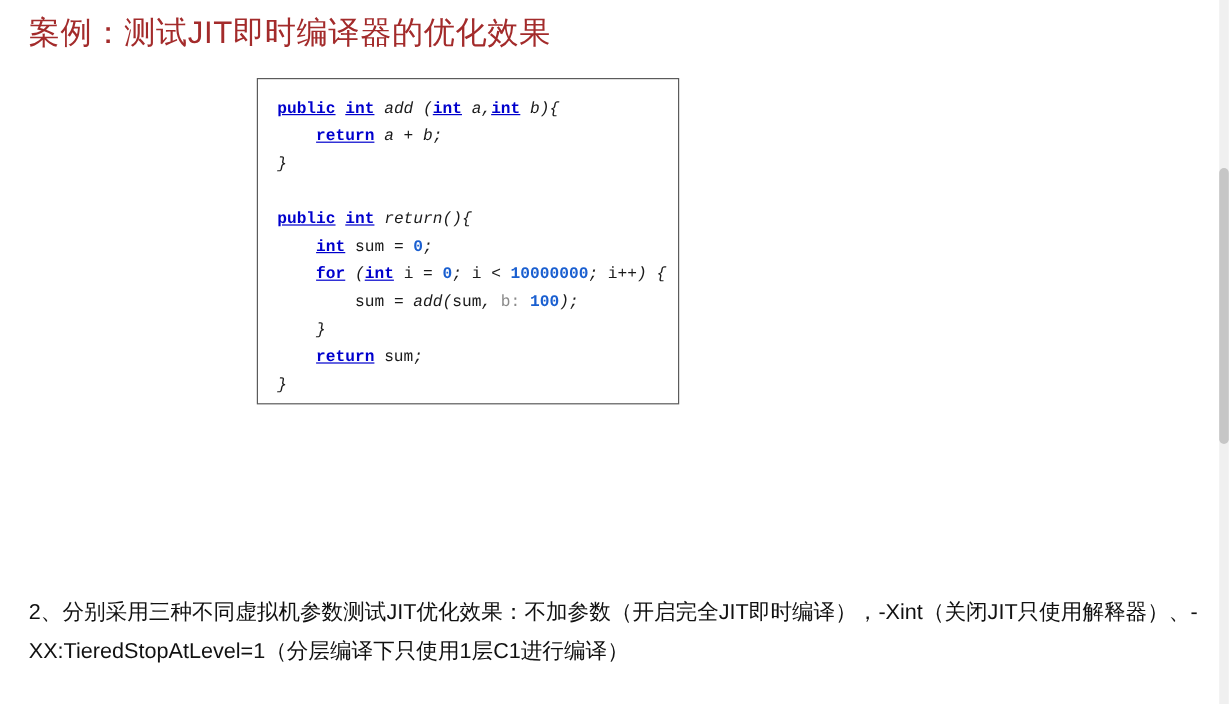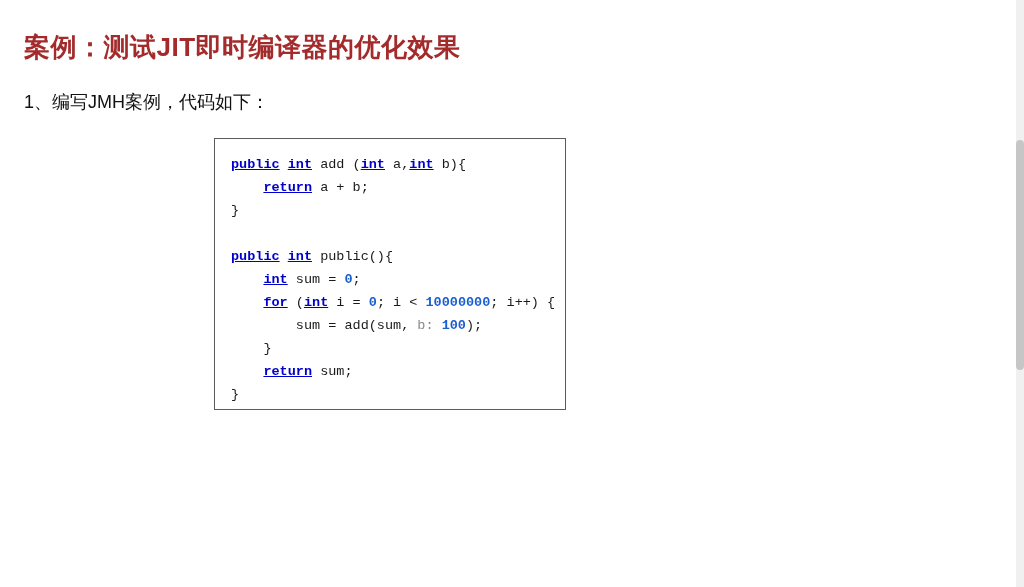--- a/index.html
+++ b/index.html
@@ -17,24 +17,24 @@
   }
   .slide {
     position: relative;
     width: 1024px;
     height: 587px;
     box-sizing: border-box;
     padding: 12px 24px 0 24px;
   }
   .title {
     font-size: 26px;
-    font-weight: bold;
+    font-weight: normal;
     color: #a32b2b;
     letter-spacing: 0.5px;
-    margin: 20px 0 0 0;
+    margin: 0 0 0 0;
     line-height: 1.2;
   }
   .section-label {
     font-size: 19px;
     font-weight: bold;
     color: #111111;
     margin-top: 44px;
   }
   .req-line {
     font-size: 18px;
@@ -60,21 +60,21 @@
     font-family: "Liberation Mono", "DejaVu Sans Mono", monospace;
     font-size: 13.5px;
     line-height: 23px;
     color: #1a1a1a;
     white-space: pre;
   }
   .kw { color: #0000cd; font-weight: bold; text-decoration: underline; }
   .num { color: #1a5fd0; font-weight: bold; }
   .id-u { }
   .hint { color: #8a8a8a; }
-  .plain { color: #1a1a1a; }
+  .plain { color: #1a1a1a; font-style: italic; }
   .bottom-para {
     position: absolute;
     left: 24px;
     right: 18px;
     top: 495px;
     font-size: 18px;
     line-height: 1.75;
     color: #111111;
   }
   .scroll-track {
@@ -96,36 +96,36 @@
   }
 </style>
 </head>
 <body>
 
 <div class="slide">
 
   <h1 class="title">案例：测试JIT即时编译器的优化效果</h1>
 
 
-  <div class="req-line">1、编写JMH案例，代码如下：</div>
 
   <div class="code-wrap">
     <div class="code-box">
       <div class="code"><span class="kw">public</span> <span class="kw">int</span> <span class="plain">add (</span><span class="kw">int</span> <span class="plain">a,</span><span class="kw">int</span> <span class="plain">b){</span>
     <span class="kw">return</span> <span class="plain">a + b;</span>
 <span class="plain">}</span>
 
-<span class="kw">public</span> <span class="kw">int</span> <span class="plain">public(){</span>
+<span class="kw">public</span> <span class="kw">int</span> <span class="plain">return(){</span>
     <span class="kw">int</span> <span class="id-u">sum</span> <span class="plain">= </span><span class="num">0</span><span class="plain">;</span>
     <span class="kw">for</span> <span class="plain">(</span><span class="kw">int</span> <span class="id-u">i</span> <span class="plain">= </span><span class="num">0</span><span class="plain">; </span><span class="id-u">i</span> <span class="plain">&lt; </span><span class="num">10000000</span><span class="plain">; </span><span class="id-u">i</span><span class="plain">++) {</span>
         <span class="id-u">sum</span> <span class="plain">= add(</span><span class="id-u">sum</span><span class="plain">, </span><span class="hint">b: </span><span class="num">100</span><span class="plain">);</span>
     <span class="plain">}</span>
     <span class="kw">return</span> <span class="id-u">sum</span><span class="plain">;</span>
 <span class="plain">}</span></div>
     </div>
   </div>
 
+  <div class="bottom-para">2、分别采用三种不同虚拟机参数测试JIT优化效果：不加参数（开启完全JIT即时编译），-Xint（关闭JIT只使用解释器）、-XX:TieredStopAtLevel=1（分层编译下只使用1层C1进行编译）</div>
 
   <div class="scroll-track">
     <div class="scroll-thumb"></div>
   </div>
 
 </div>
 
 </body></html>

